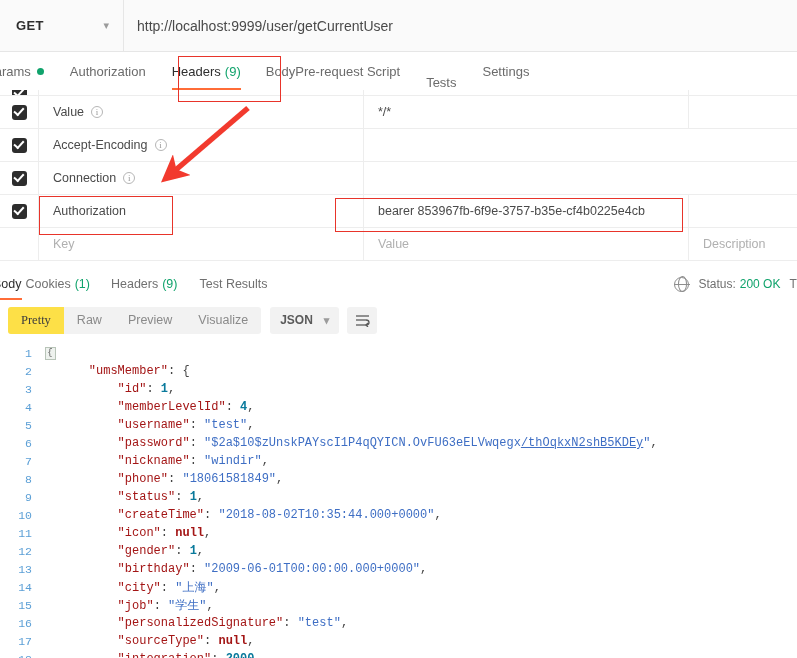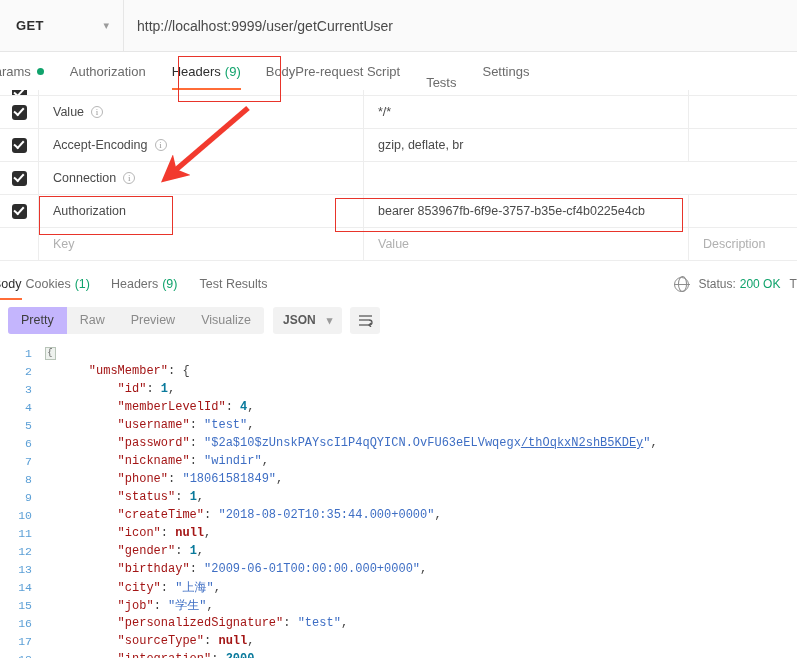--- a/index.html
+++ b/index.html
@@ -126,21 +126,21 @@
     display: flex; align-items: center; background: #fff;
   }
   .seg {
     display: flex; align-items: center; height: 27px; background: #f2f2f2;
     border-radius: 3px; overflow: hidden;
   }
   .seg-item {
     height: 27px; display: flex; align-items: center; padding: 0 13px;
     font-size: 12.5px; color: #8a8a8a;
   }
-  .seg-item.active { background: #c4b5fd; color: #3d3d3d; }
+  .seg-item.active { background: #fde047; color: #3d3d3d; font-family: Liberation Serif, serif; }
   .fmt-sel {
     display: flex; align-items: center; gap: 11px; height: 27px; padding: 0 10px;
     background: #f2f2f2; border-radius: 3px; margin-left: 9px;
     font-size: 12px; font-weight: bold; color: #5a5a5a;
   }
   .wrap-btn {
     width: 30px; height: 27px; background: #f2f2f2; border-radius: 3px;
     margin-left: 8px; display: flex; align-items: center; justify-content: center;
   }
 
@@ -238,21 +238,20 @@
           <div class="desc-cell"></div>
         </div>
         <div class="hrow">
           <div class="cb-cell">
             <div class="cbox"></div>
           </div>
           <div class="key-cell">
             <span>Accept-Encoding</span>
             <span class="info-i">i</span>
           </div>
-          <div class="val-cell">gzip, deflate, br</div>
           <div class="desc-cell"></div>
         </div>
         <div class="hrow">
           <div class="cb-cell">
             <div class="cbox"></div>
           </div>
           <div class="key-cell">
             <span>Connection</span>
             <span class="info-i">i</span>
           </div>

